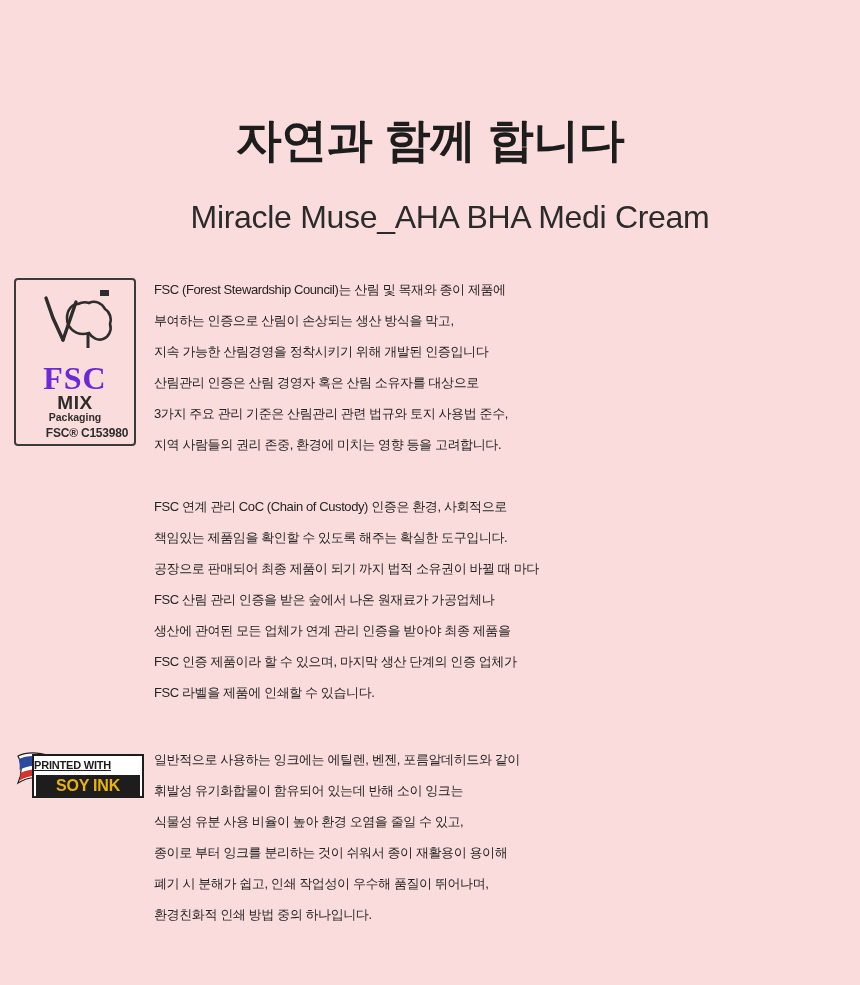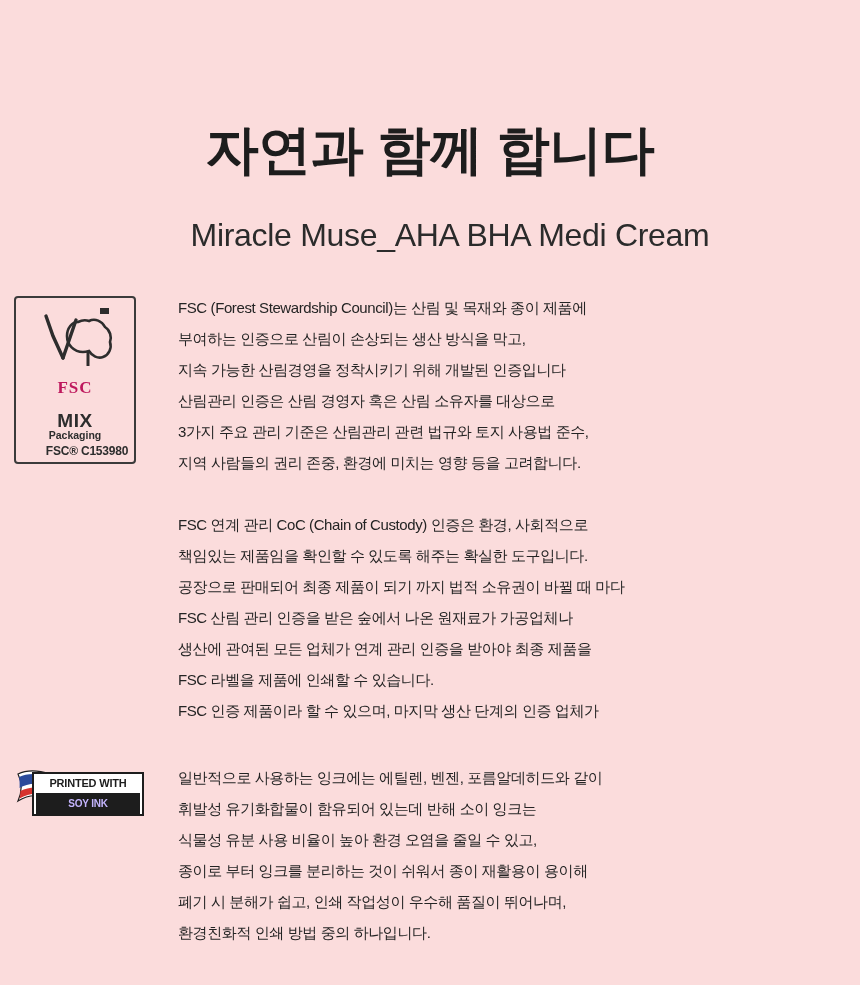--- a/index.html
+++ b/index.html
@@ -15,21 +15,21 @@
     overflow: hidden;
   }
   .page {
     position: relative;
     width: 860px;
     height: 985px;
     box-sizing: border-box;
   }
   .headline {
     text-align: center;
-    font-size: 53px;
+    font-size: 46px;
     font-weight: bold;
     letter-spacing: -0.5px;
     color: #1d1d1d;
     padding-top: 82px;
     line-height: 1.2;
   }
   .subhead {
     text-align: center;
     font-size: 32px;
     font-weight: 400;
@@ -52,25 +52,24 @@
   }
   .badge-col {
     width: 140px;
     flex: 0 0 140px;
   }
   .text-col {
     flex: 1 1 auto;
     padding-left: 0px;
   }
   .para {
-    font-size: 15px;
+    font-size: 13px;
     line-height: 31px;
     color: #242424;
     letter-spacing: -0.4px;
-    margin-left: 24px;
   }
   .para + .para {
     margin-top: 31px;
   }
   .para .ln {
     display: block;
     white-space: nowrap;
   }
 
   
@@ -89,24 +88,24 @@
     top: 8px;
     left: 50%;
     transform: translateX(-50%);
   }
   .fsc-word {
     position: absolute;
     top: 80px;
     left: 0;
     right: 0;
     text-align: center;
-    font-size: 17px;
+    font-size: 32px;
     font-weight: bold;
     letter-spacing: 1px;
-    color: #be185d;
+    color: #6d28d9;
     font-family: "Liberation Serif", "DejaVu Serif", serif;
   }
   .fsc-mix {
     position: absolute;
     top: 112px;
     left: 0;
     right: 0;
     text-align: center;
     font-size: 19px;
     font-weight: bold;
@@ -153,37 +152,38 @@
     background: #ffffff;
     box-sizing: border-box;
   }
   .soy-top {
     position: absolute;
     left: 0;
     top: 0;
     width: 100%;
     height: 17px;
     line-height: 19px;
-    text-align: center;
+    text-align: left;
     font-size: 11px;
     font-weight: bold;
     color: #1d1d1d;
     letter-spacing: -0.2px;
+    text-decoration: underline;
   }
   .soy-bar {
     position: absolute;
     left: 2px;
     top: 19px;
     right: 2px;
     height: 21px;
     background: #1d1d1d;
-    color: #c4b5fd;
+    color: #eab308;
     text-align: center;
     line-height: 21px;
-    font-size: 10px;
+    font-size: 16px;
     font-weight: bold;
     letter-spacing: -0.2px;
   }
   .soy-flag {
     position: absolute;
     left: 0;
     top: 0;
     width: 40px;
     height: 52px;
   }
@@ -226,22 +226,22 @@
         <span class="ln">3가지 주요 관리 기준은 산림관리 관련 법규와 토지 사용법 준수,</span>
         <span class="ln">지역 사람들의 권리 존중, 환경에 미치는 영향 등을 고려합니다.</span>
       </div>
 
       <div class="para">
         <span class="ln">FSC 연계 관리 CoC (Chain of Custody) 인증은  환경, 사회적으로</span>
         <span class="ln">책임있는 제품임을 확인할 수 있도록 해주는 확실한 도구입니다.</span>
         <span class="ln">공장으로 판매되어 최종 제품이 되기 까지 법적 소유권이 바뀔 때 마다</span>
         <span class="ln">FSC 산림 관리 인증을 받은 숲에서 나온 원재료가 가공업체나</span>
         <span class="ln">생산에 관여된 모든 업체가 연계 관리 인증을 받아야 최종 제품을</span>
+        <span class="ln">FSC 인증 제품이라 할 수 있으며, 마지막 생산 단계의 인증 업체가</span>
         <span class="ln">FSC 라벨을 제품에 인쇄할 수 있습니다.</span>
-        <span class="ln">FSC 인증 제품이라 할 수 있으며, 마지막 생산 단계의 인증 업체가</span>
       </div>
 
     </div>
   </div>
 
   <div class="block block-soy">
     <div class="badge-col">
       <div class="soy-badge">
         <span class="soy-flag">
           <svg width="40" height="52" viewBox="0 0 40 52" xmlns="http://www.w3.org/2000/svg">

